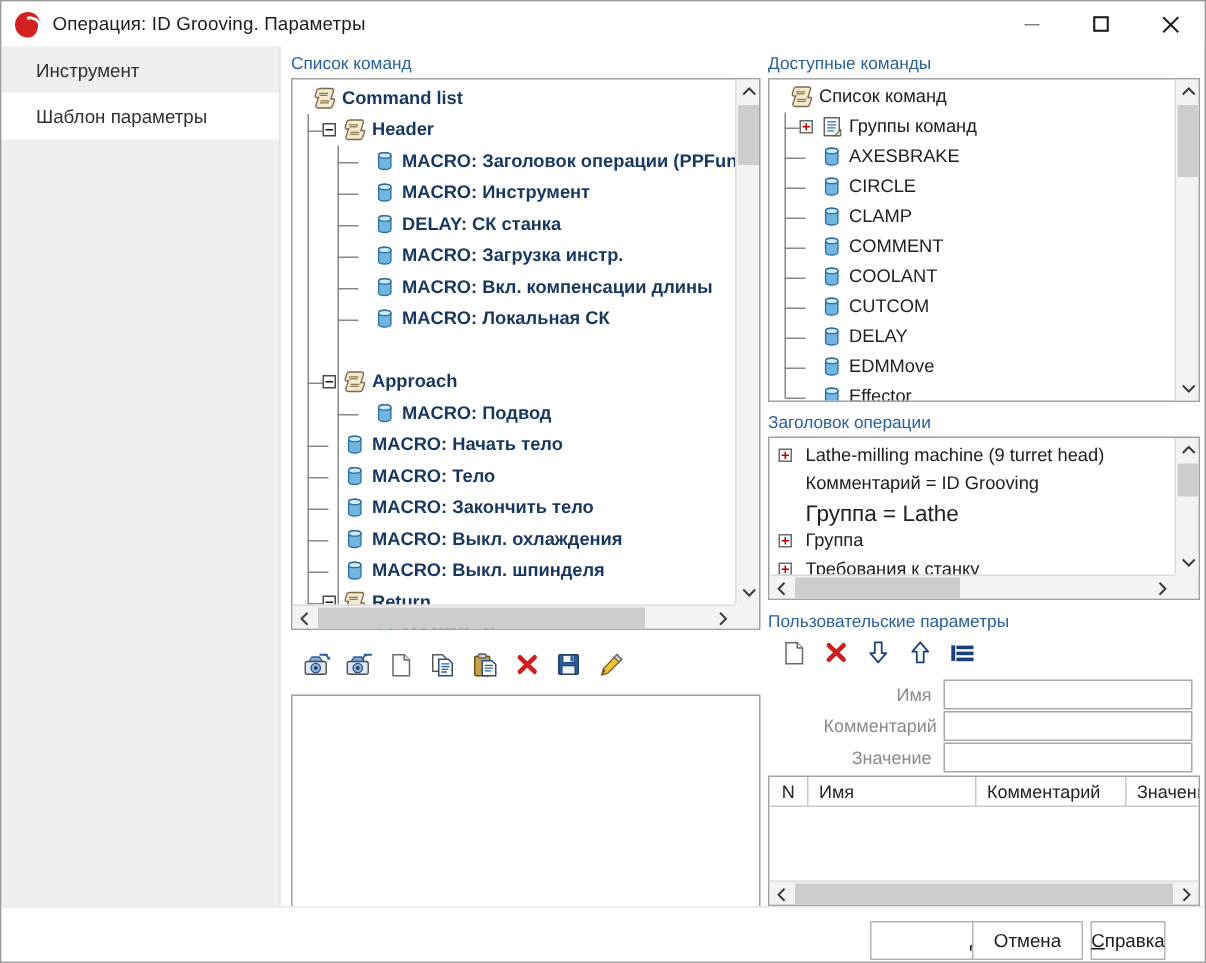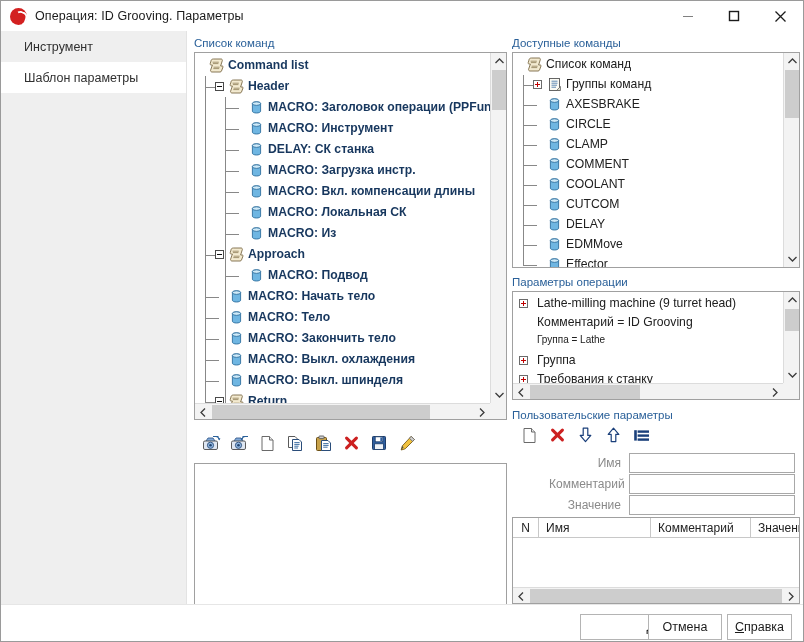--- a/index.html
+++ b/index.html
@@ -375,31 +375,20 @@
           <div class="hline" style="left:30px;top:11px;width:14px;"></div>
           <div class="ic" style="left:54px;top:3px;">
             <svg width="15" height="15" viewBox="0 0 15 15">
               <ellipse cx="7.5" cy="3.6" rx="4.1" ry="1.8" fill="#9fd2ef" stroke="#2f6f9e" stroke-width="0.9"></ellipse>
               <path d="M3.4 3.6 L3.4 11.2 C3.4 12.2 5.2 13 7.5 13 C9.8 13 11.6 12.2 11.6 11.2 L11.6 3.6" fill="#6fb6e2" stroke="#2f6f9e" stroke-width="0.9"></path>
               <ellipse cx="7.5" cy="3.6" rx="4.1" ry="1.8" fill="#cfeaf8" stroke="#2f6f9e" stroke-width="0.9"></ellipse>
             </svg>
           </div>
           <div class="tlabel" style="position:absolute;left:73px;top:4px;">MACRO: Локальная СК</div>
         </div>
-        <div class="trow" style="position:absolute;left:0;top:170px;width:100%;">
-          <div class="hline" style="left:30px;top:11px;width:14px;"></div>
-          <div class="ic" style="left:54px;top:3px;">
-            <svg width="15" height="15" viewBox="0 0 15 15">
-              <ellipse cx="7.5" cy="3.6" rx="4.1" ry="1.8" fill="#9fd2ef" stroke="#2f6f9e" stroke-width="0.9"></ellipse>
-              <path d="M3.4 3.6 L3.4 11.2 C3.4 12.2 5.2 13 7.5 13 C9.8 13 11.6 12.2 11.6 11.2 L11.6 3.6" fill="#6fb6e2" stroke="#2f6f9e" stroke-width="0.9"></path>
-              <ellipse cx="7.5" cy="3.6" rx="4.1" ry="1.8" fill="#cfeaf8" stroke="#2f6f9e" stroke-width="0.9"></ellipse>
-            </svg>
-          </div>
-          <div class="tlabel" style="position:absolute;left:73px;top:4px;">MACRO: Из</div>
-        </div>
         <div class="trow" style="position:absolute;left:0;top:191px;width:100%;">
           <div class="hline" style="left:10px;top:11px;width:14px;"></div>
           <div class="exp" style="left:20px;top:6px;"></div>
           <div class="ic" style="left:34px;top:3px;">
             <svg width="15" height="15" viewBox="0 0 15 15">
               <path d="M2 3 C2 1.6 3.2 1 4.4 1 L12 1 C13 1 13.6 1.8 13.3 2.7 L11.6 8 L13.4 8 C13.9 8 14.2 8.5 14 9 L12.5 13 C12.3 13.6 11.7 14 11.1 14 L3 14 C2 14 1.3 13.1 1.6 12.2 L3.4 7 L2.2 7 C1.4 7 1 6.4 1.2 5.7 Z" fill="#f3ead0" stroke="#7a6a46" stroke-width="0.9"></path>
               <path d="M3.6 4.2 L9.8 4.2 M3.9 5.6 L9.4 5.6 M4.6 9.2 L10.6 9.2 M4.3 10.6 L10.2 10.6" stroke="#8d7c55" stroke-width="0.8"></path>
             </svg>
           </div>
           <div class="tlabel" style="position:absolute;left:53px;top:4px;">Approach</div>
@@ -737,33 +726,33 @@
       </div>
       <div class="thumb" style="top:17px; height:48px;"></div>
       <div class="arrow dn">
         <svg width="9" height="6" viewBox="0 0 9 6">
             <path d="M0.5 1 L4.5 5 L8.5 1" fill="none" stroke="#3b3b3b" stroke-width="1.3"></path>
           </svg>
       </div>
     </div>
   </div>
 
-  <div class="caption" style="left:511px; top:275px;">Параметры операции</div>
+  <div class="caption" style="left:511px; top:275px;">Заголовок операции</div>
 
   <div class="panel avail" style="left:511px; top:290px; width:288px; height:109px;">
     <div class="tree" id="opTree">
         <div class="trow" style="position:absolute;left:0;top:2px;width:100%;height:19px;">
           <div class="exp plus red" style="left:6px;top:5px;"></div>
           <div class="tlabel" style="position:absolute;left:24px;top:3px;color:#202020;font-size:12.2px;">Lathe-milling machine (9 turret head)</div>
         </div>
         <div class="trow" style="position:absolute;left:0;top:21px;width:100%;height:19px;">
           <div class="tlabel" style="position:absolute;left:24px;top:3px;color:#202020;font-size:12.2px;">Комментарий = ID Grooving</div>
         </div>
         <div class="trow" style="position:absolute;left:0;top:40px;width:100%;height:19px;">
-          <div class="tlabel" style="position:absolute;left:24px;top:3px;color:#202020;font-size:10px;">Группа = Lathe</div>
+          <div class="tlabel" style="position:absolute;left:24px;top:3px;color:#202020;font-size:15px;">Группа = Lathe</div>
         </div>
         <div class="trow" style="position:absolute;left:0;top:59px;width:100%;height:19px;">
           <div class="exp plus red" style="left:6px;top:5px;"></div>
           <div class="tlabel" style="position:absolute;left:24px;top:3px;color:#202020;font-size:12.2px;">Группа</div>
         </div>
         <div class="trow" style="position:absolute;left:0;top:78px;width:100%;height:19px;">
           <div class="exp plus red" style="left:6px;top:5px;"></div>
           <div class="tlabel" style="position:absolute;left:24px;top:3px;color:#202020;font-size:12.2px;">Требования к станку</div>
         </div>
       </div>
@@ -876,17 +865,17 @@
     </div>
   </div>
 
   <div class="footer"></div>
   <div class="dlgbtn" style="left:579px; top:613px; width:83px;justify-content:flex-end;">
     <span><u>Д</u>а</span>
   </div>
   <div class="dlgbtn" style="left:647px; top:613px; width:74px;">
     <span>Отмена</span>
   </div>
-  <div class="dlgbtn" style="left:726px; top:613px; width:65px;">
+  <div class="dlgbtn" style="left:726px; top:613px; width:50px;">
     <span><u>С</u>правка</span>
   </div>
 
 </div>
 
 </body></html>

